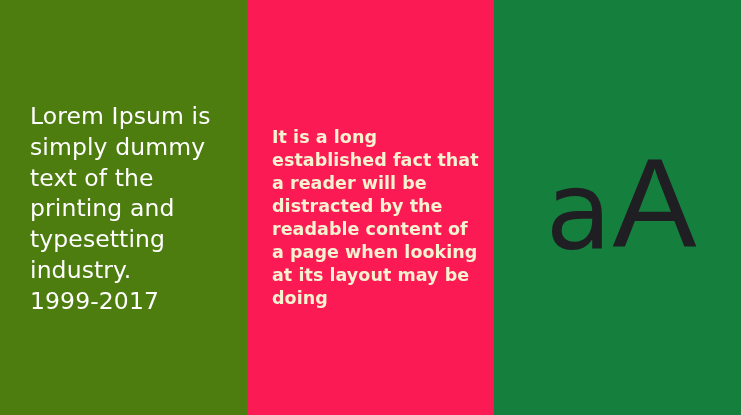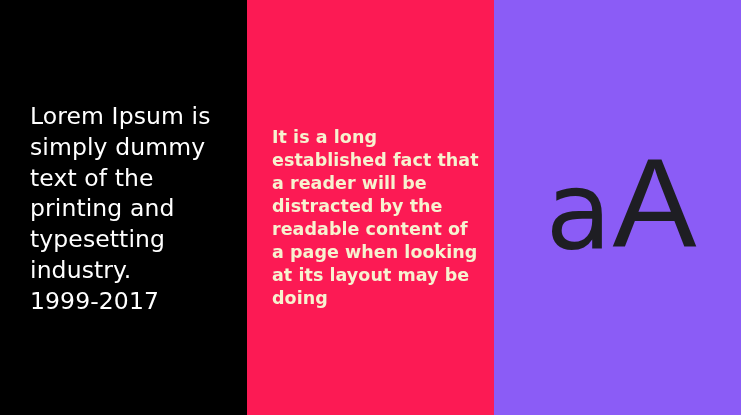--- a/index.html
+++ b/index.html
@@ -19,21 +19,21 @@
     overflow: hidden;
     display: flex;
     flex-direction: row;
     align-items: stretch;
   }
 
   
   .panel-blue {
     width: 247px;
     height: 415px;
-    background: #000000;
+    background: #4d7c0f;
     position: relative;
     flex: 0 0 247px;
   }
   .blue-text {
     position: absolute;
     left: 30px;
     top: 101px;
     width: 205px;
     color: #ffffff;
     font-family: "DejaVu Sans", sans-serif;
@@ -66,21 +66,21 @@
     letter-spacing: 0.05px;
     -webkit-font-smoothing: antialiased;
   }
   
   .pink-text { left: 25px; }
 
   
   .panel-grey {
     width: 247px;
     height: 415px;
-    background: #8b5cf6;
+    background: #15803d;
     position: relative;
     flex: 1 1 auto;
     display: flex;
     align-items: center;
     justify-content: center;
   }
   .glyphs {
     color: #1e1e23;
     font-family: "Liberation Sans", sans-serif;
     font-size: 128px;

